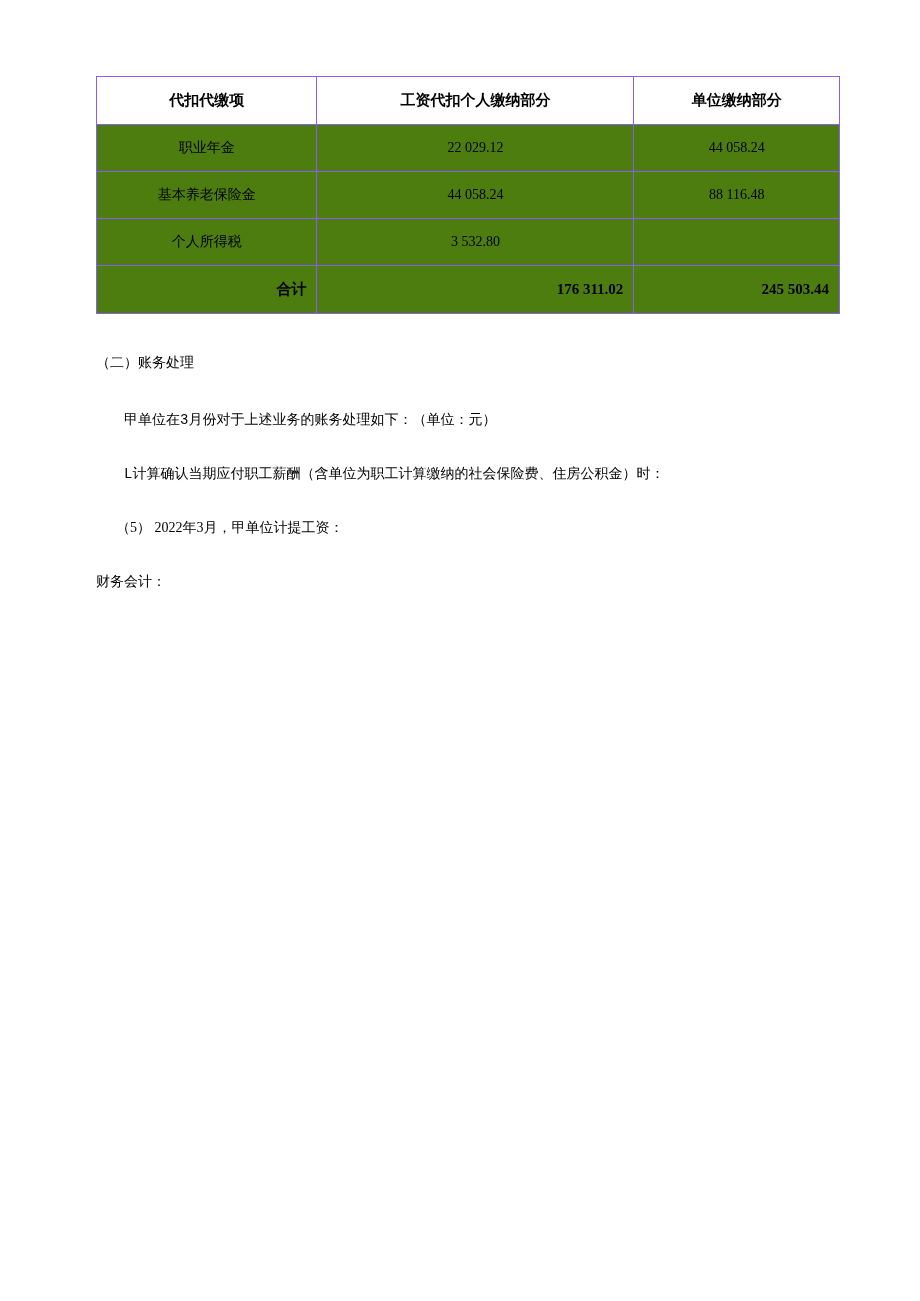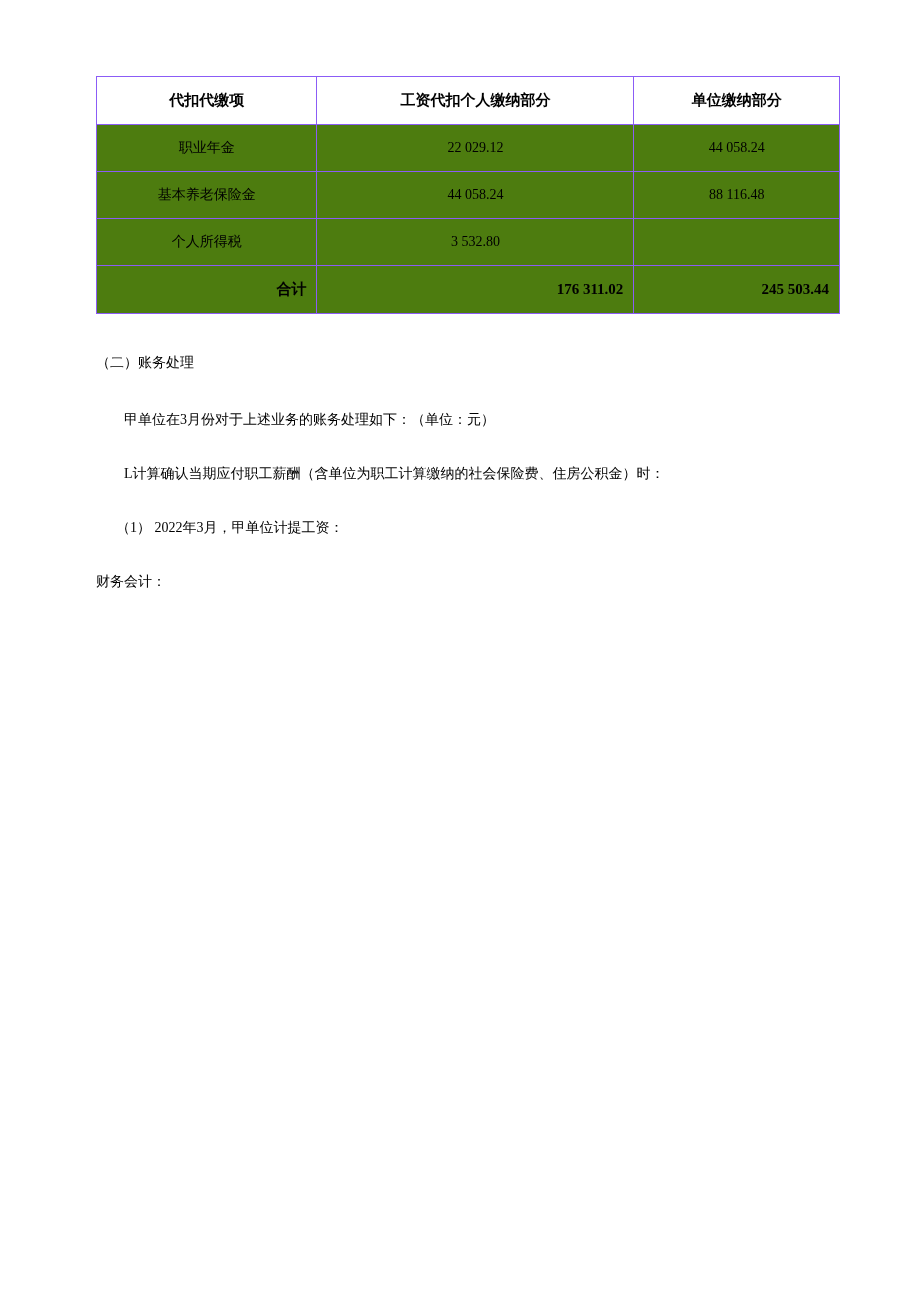--- a/index.html
+++ b/index.html
@@ -62,20 +62,21 @@
     }
 
     .paragraph {
       font-size: 14px;
       line-height: 2;
       margin-bottom: 10px;
     }
 
     .indent {
       text-indent: 2em;
+      font-family: Liberation Mono, monospace;
     }
 
     .sub-indent {
       padding-left: 2em;
     }
 
     .blank-area {
       height: 180px;
     }
   </style>
@@ -115,17 +116,17 @@
       </tbody>
   </table>
 </div>
 
 <div class="section-title">（二）账务处理</div>
 
 <div class="paragraph indent">甲单位在3月份对于上述业务的账务处理如下：（单位：元）</div>
 
 <div class="paragraph indent">L计算确认当期应付职工薪酬（含单位为职工计算缴纳的社会保险费、住房公积金）时：</div>
 
-<div class="paragraph sub-indent">（1）  2022年3月，甲单位计提工资：</div>
+<div class="paragraph sub-indent">（5）  2022年3月，甲单位计提工资：</div>
 
 <div class="paragraph">财务会计：</div>
 
 <div class="blank-area"></div>
 
 </body></html>

